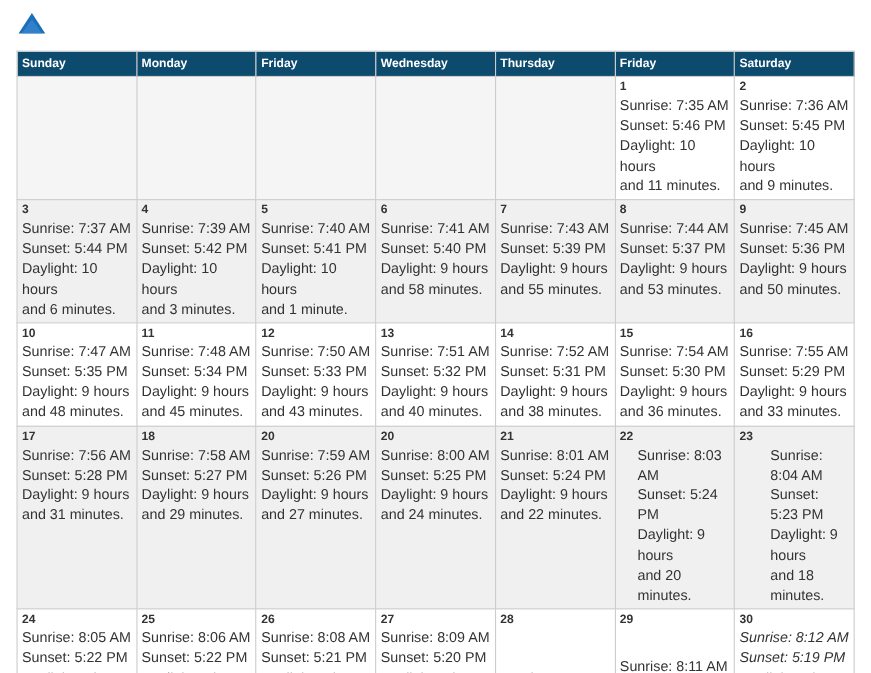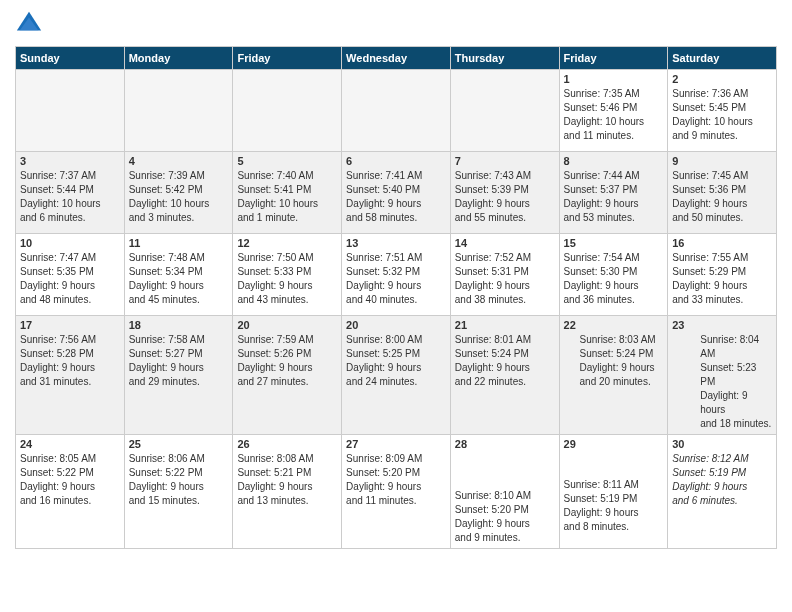--- a/index.html
+++ b/index.html
@@ -78,21 +78,21 @@
       background: #f0f0f0;
     }
     .day-number {
       font-size: 11px;
       font-weight: bold;
       display: block;
       margin-bottom: 2px;
     }
     .day-info {
       line-height: 1.4;
-      font-size: 10px;
+      font-size: 13px;
     }
   </style>
 </head>
 <body>
 
 <div class="container">
   <div class="header">
     <div class="logo">
       <svg class="logo-icon" viewBox="0 0 30 30">
         <polygon points="15,2 28,22 2,22" fill="#1a6fba"></polygon>

